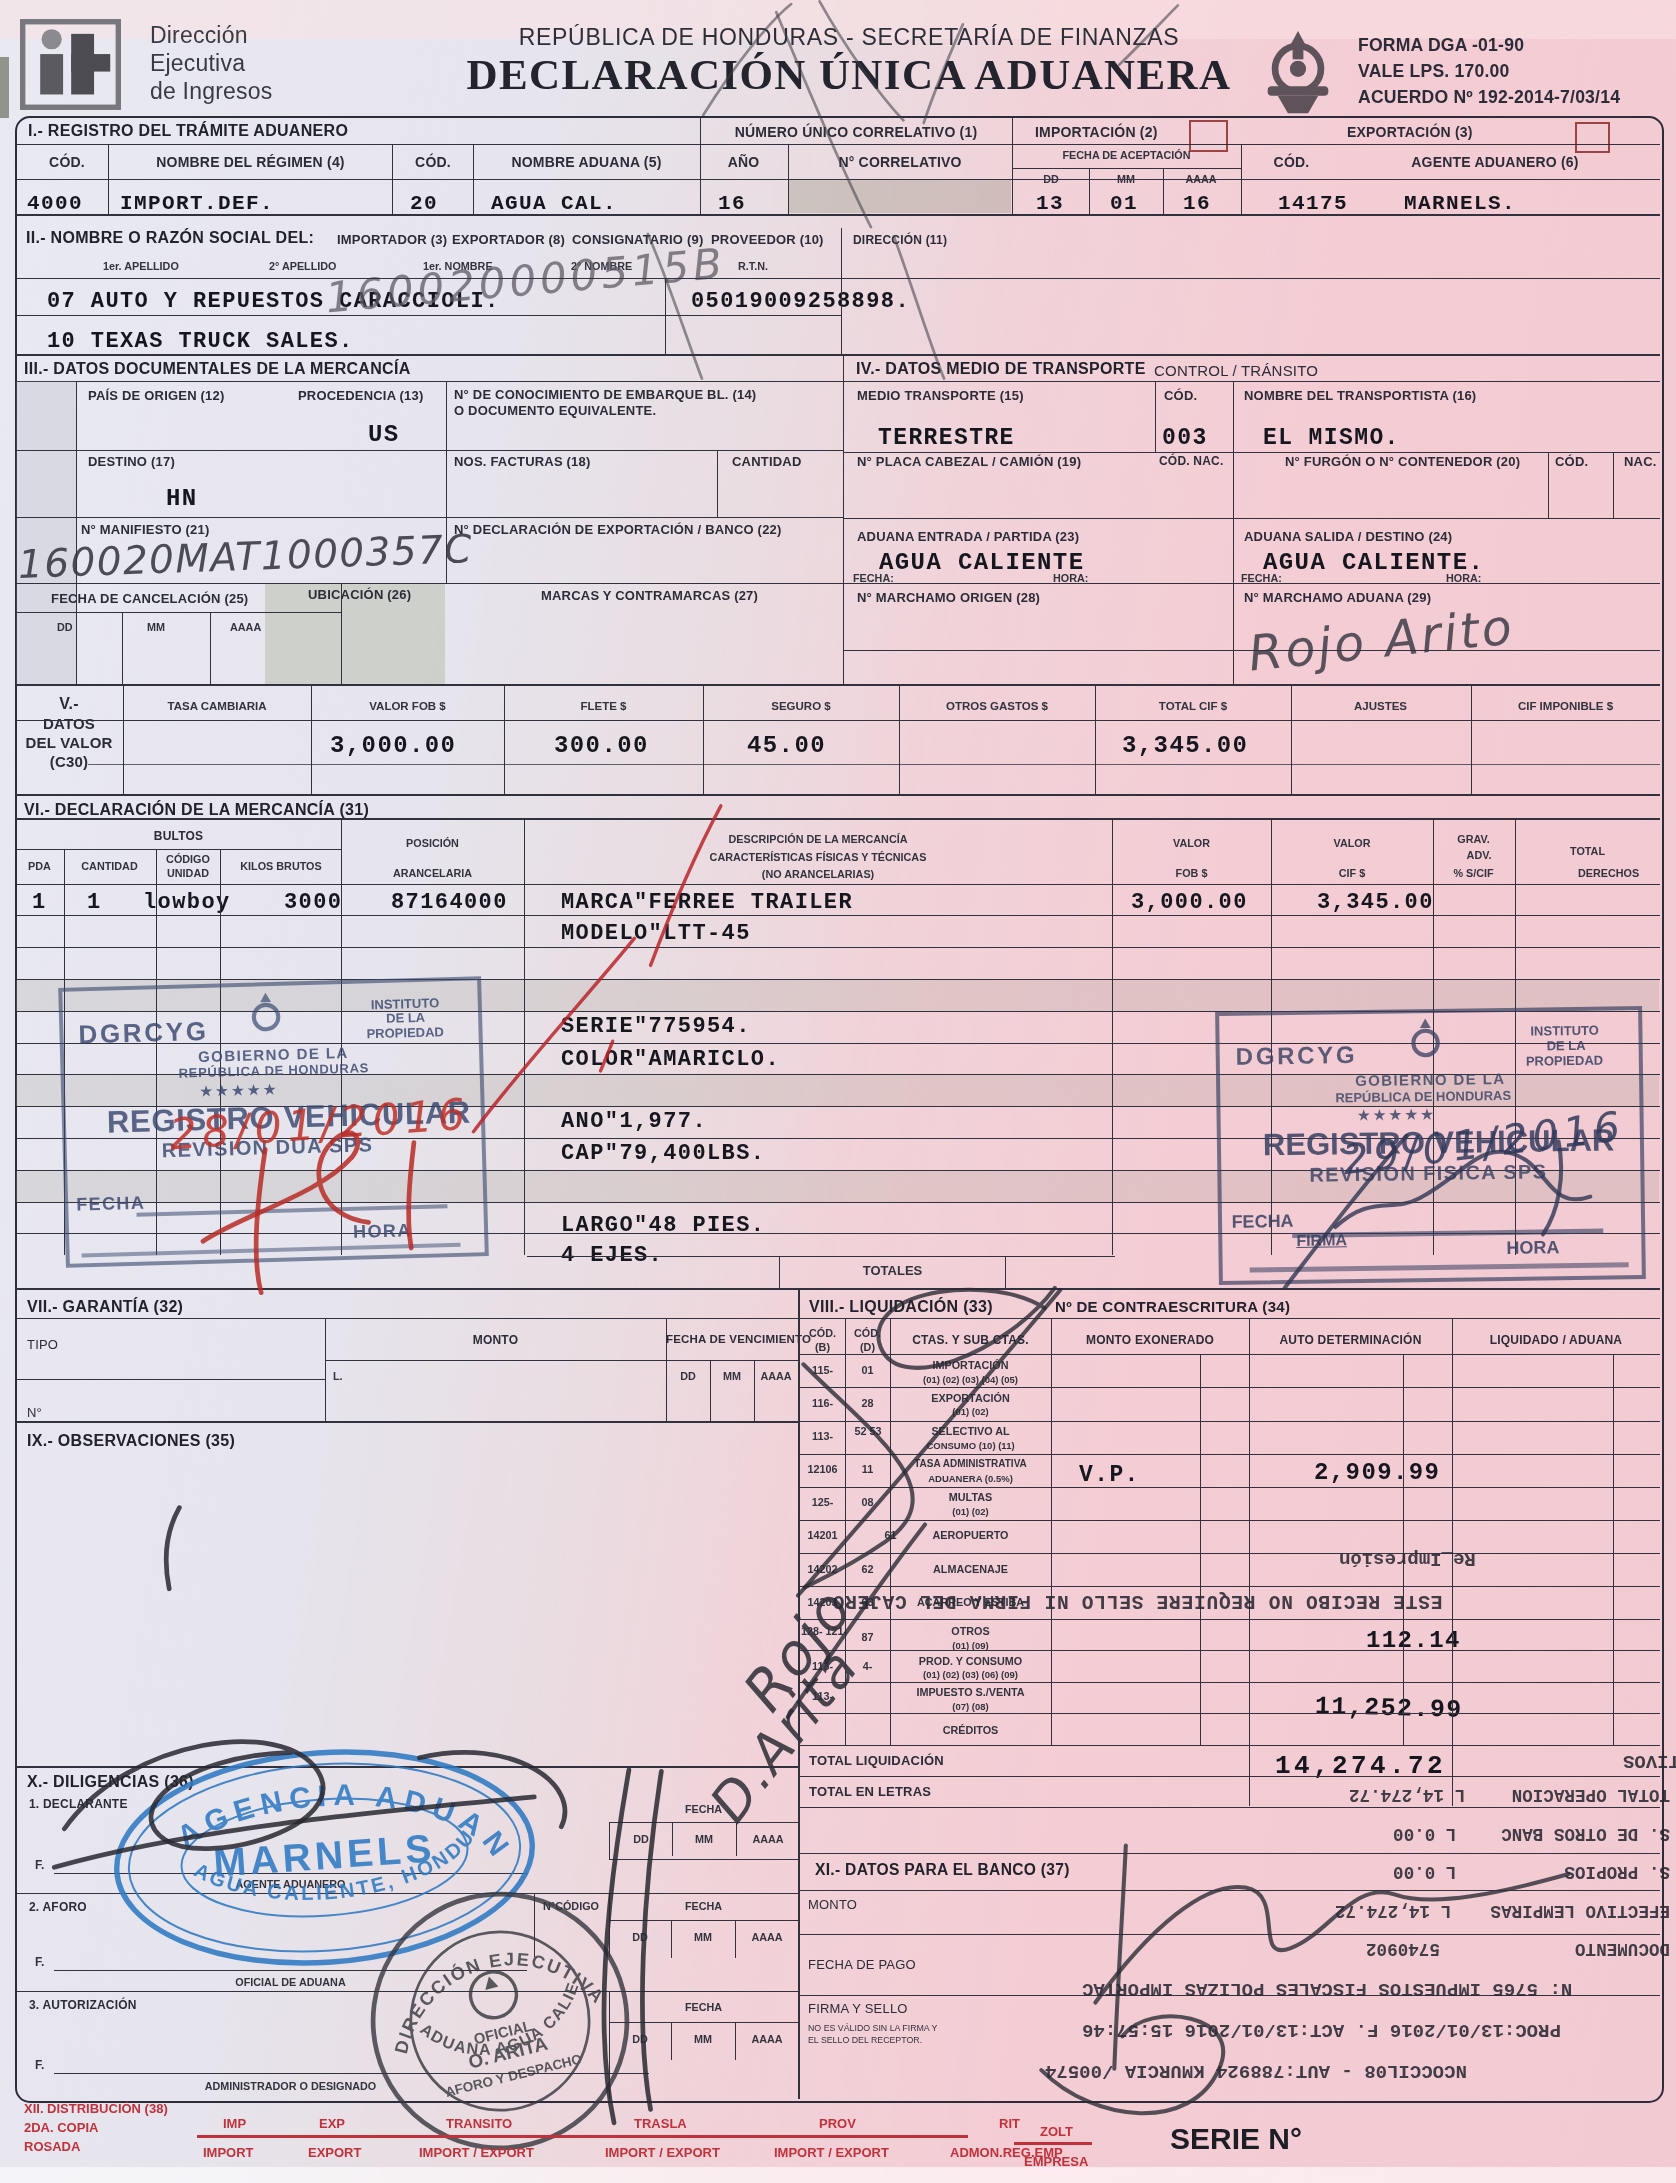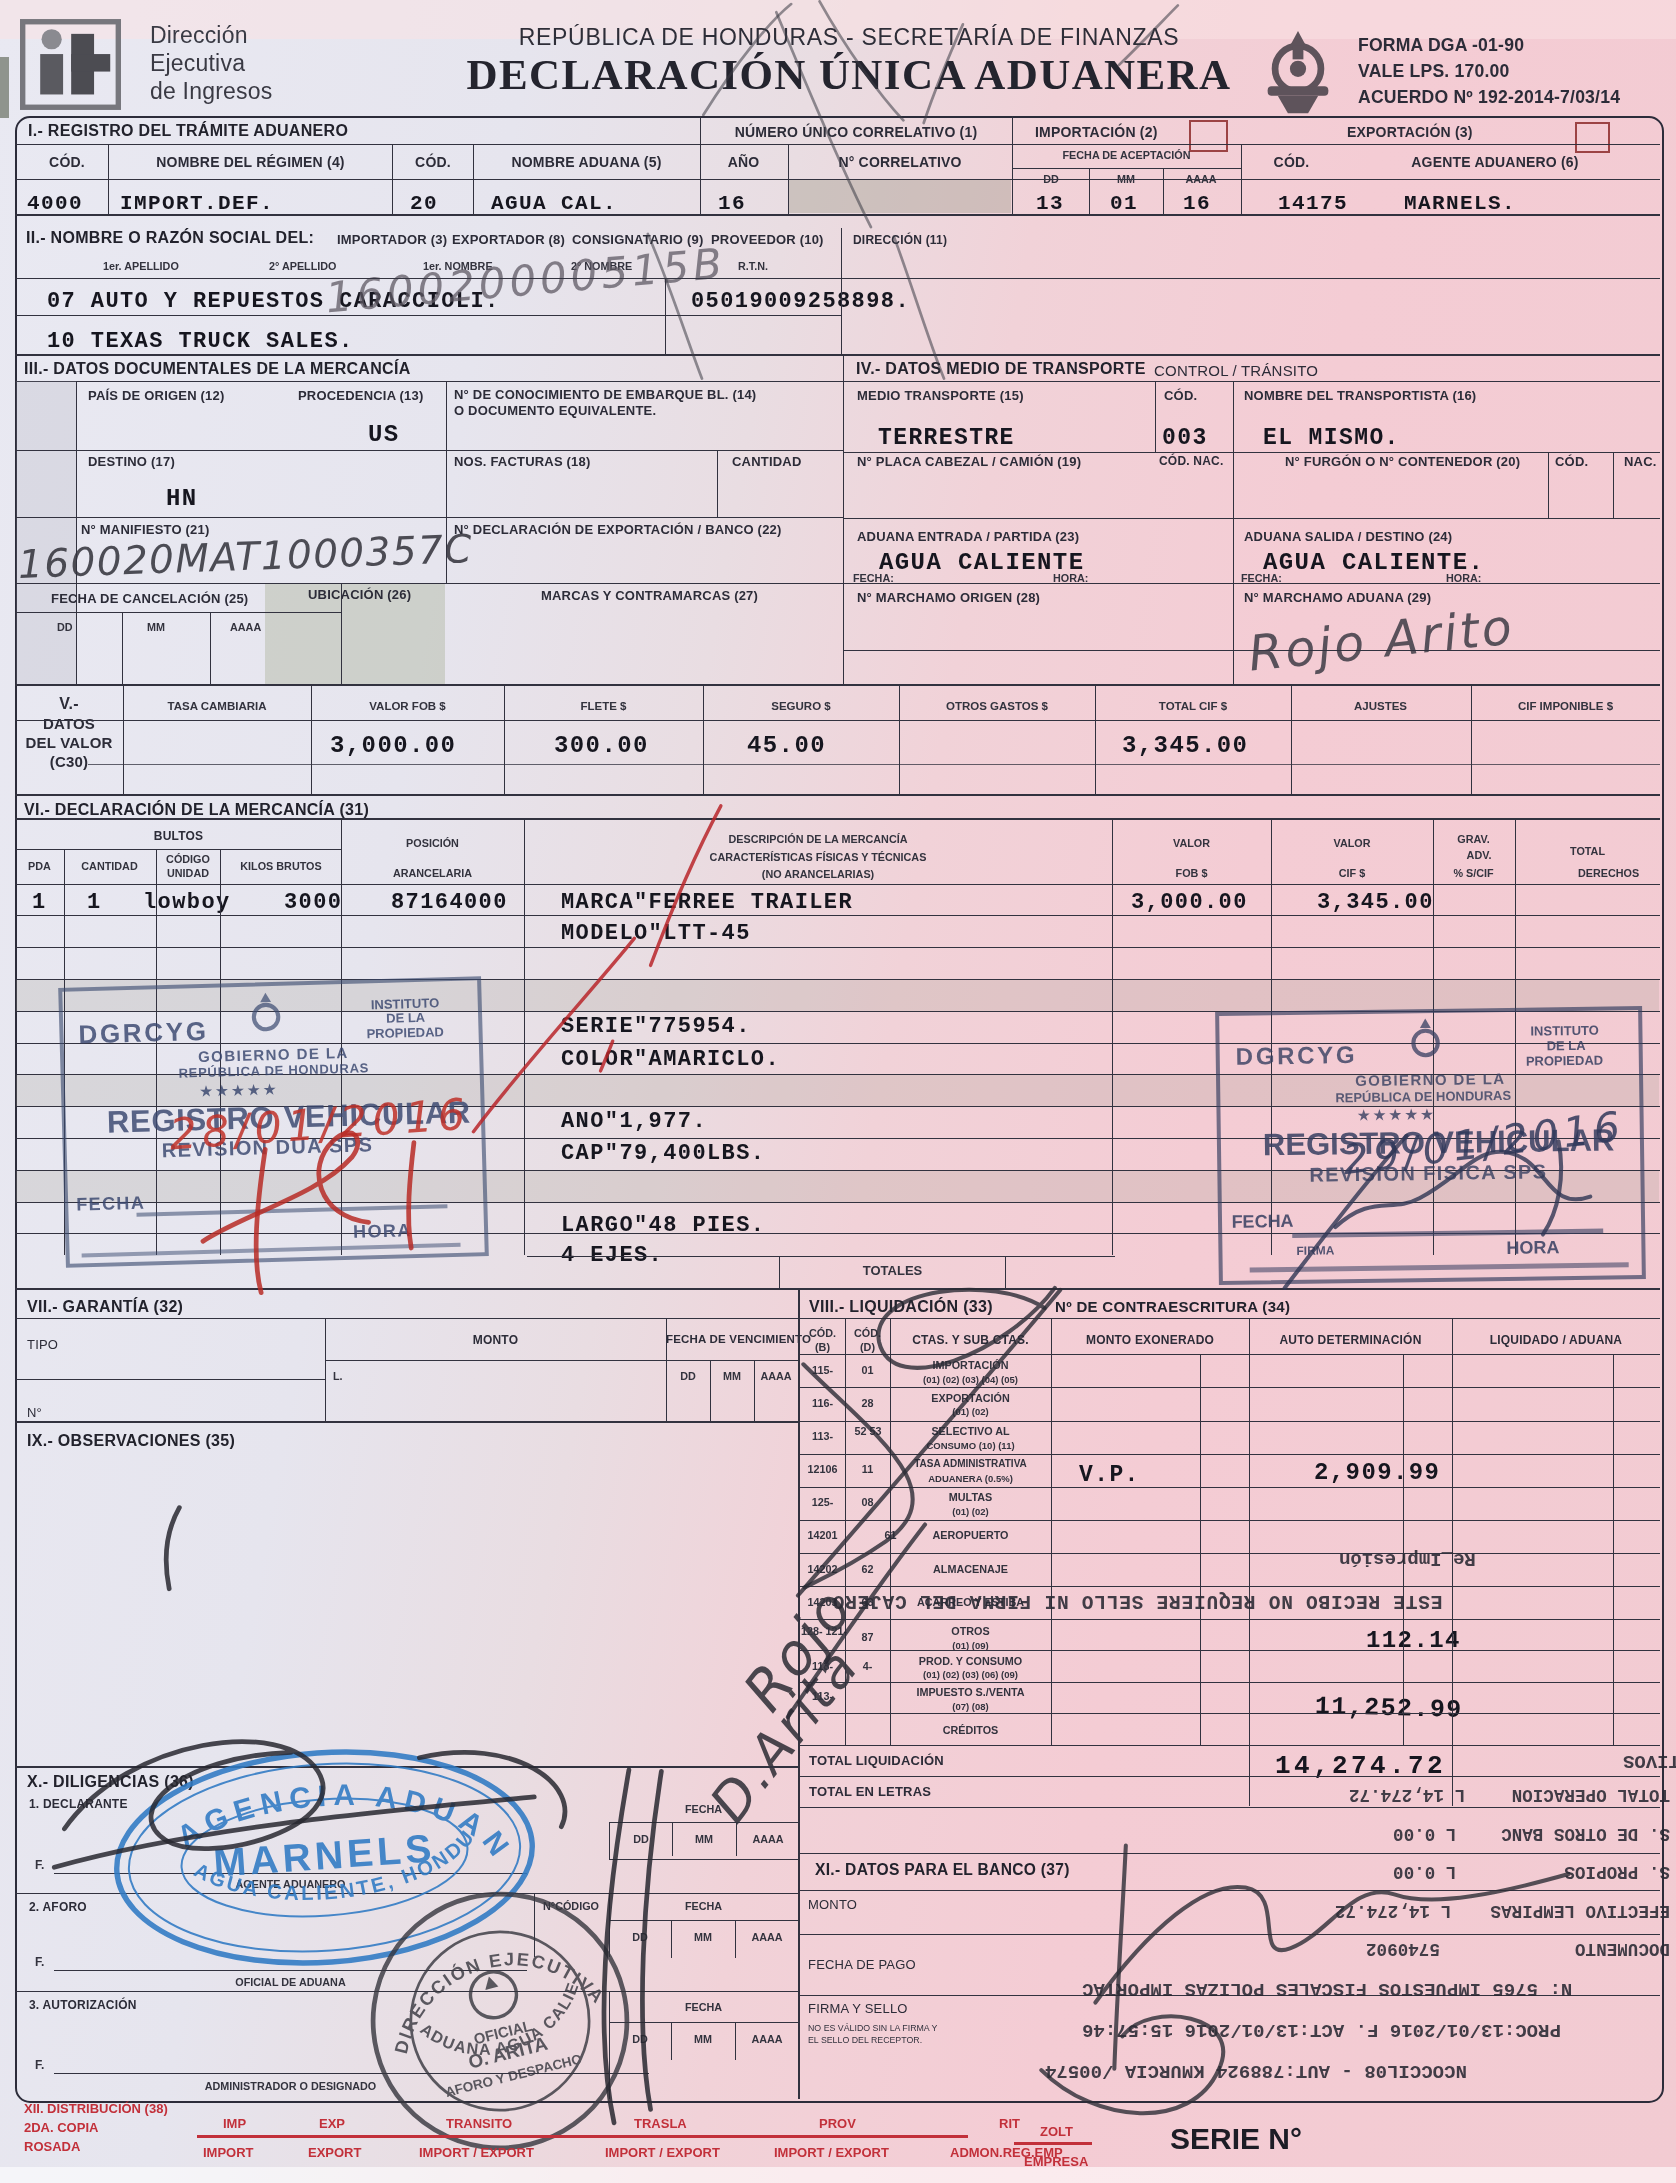--- a/index.html
+++ b/index.html
@@ -336,21 +336,21 @@
           <polygon points="28,2 36,16 20,16" fill="rgba(54,62,96,.75)"></polygon>
         </svg>
     </div>
     <div class="stamp-t" style="left:135px;top:58px;font-size:15px;letter-spacing:1.4px;color:rgba(54,62,96,.8);">GOBIERNO DE LA</div>
     <div class="stamp-t" style="left:115px;top:76px;font-size:13px;color:rgba(54,62,96,.8);">REPÚBLICA DE HONDURAS</div>
     <div class="stamp-t" style="left:137px;top:93px;font-size:13.5px;color:rgba(54,62,96,.8);">★ ★ ★ ★ ★</div>
     <div class="stamp-t" style="left:42px;top:112px;font-size:31px;color:rgba(54,62,96,.85);">REGISTRO VEHICULAR</div>
     <div class="stamp-t" style="left:88px;top:149px;font-size:20px;letter-spacing:1.4px;color:rgba(54,62,96,.8);">REVISION FISICA SPS</div>
     <div class="stamp-t" style="left:9.5px;top:196px;font-size:18px;color:rgba(54,62,96,.85);">FECHA</div>
     <div class="abs" style="left:70px;top:218px;width:311px;height:4.7px;background:rgba(54,62,96,.6);"></div>
-    <div class="stamp-t" style="left:74px;top:229px;font-size:12px;color:rgba(54,62,96,.85);">FIRMA</div>
+    <div class="stamp-t" style="left:74px;top:217px;font-size:16px;color:rgba(54,62,96,.85);text-decoration:underline;">FIRMA</div>
     <div class="stamp-t" style="left:284px;top:226px;font-size:18px;color:rgba(54,62,96,.85);">HORA</div>
     <div class="abs" style="left:27px;top:252px;width:379px;height:4.7px;background:rgba(54,62,96,.55);"></div>
   </div>
   <div class="hand" style="left:1342px;top:1119px;font-size:41px;color:rgba(48,56,90,.85);transform:rotate(-7deg);letter-spacing:4.7px;">29/01/2016</div>
 
   <div class="sec" style="left:27px;top:1298px;">VII.- GARANTÍA (32)</div>
   <div class="lb" style="left:27px;top:1337px;font-weight:normal;">TIPO</div>
   <div class="lb" style="left:325px;top:1333px;width:341px;text-align:center;font-size:12px;">MONTO</div>
   <div class="lb" style="left:666px;top:1333px;width:132px;text-align:center;font-size:11.5px;">FECHA DE VENCIMIENTO</div>
   <div class="lbs" style="left:333px;top:1370px;">L.</div>

